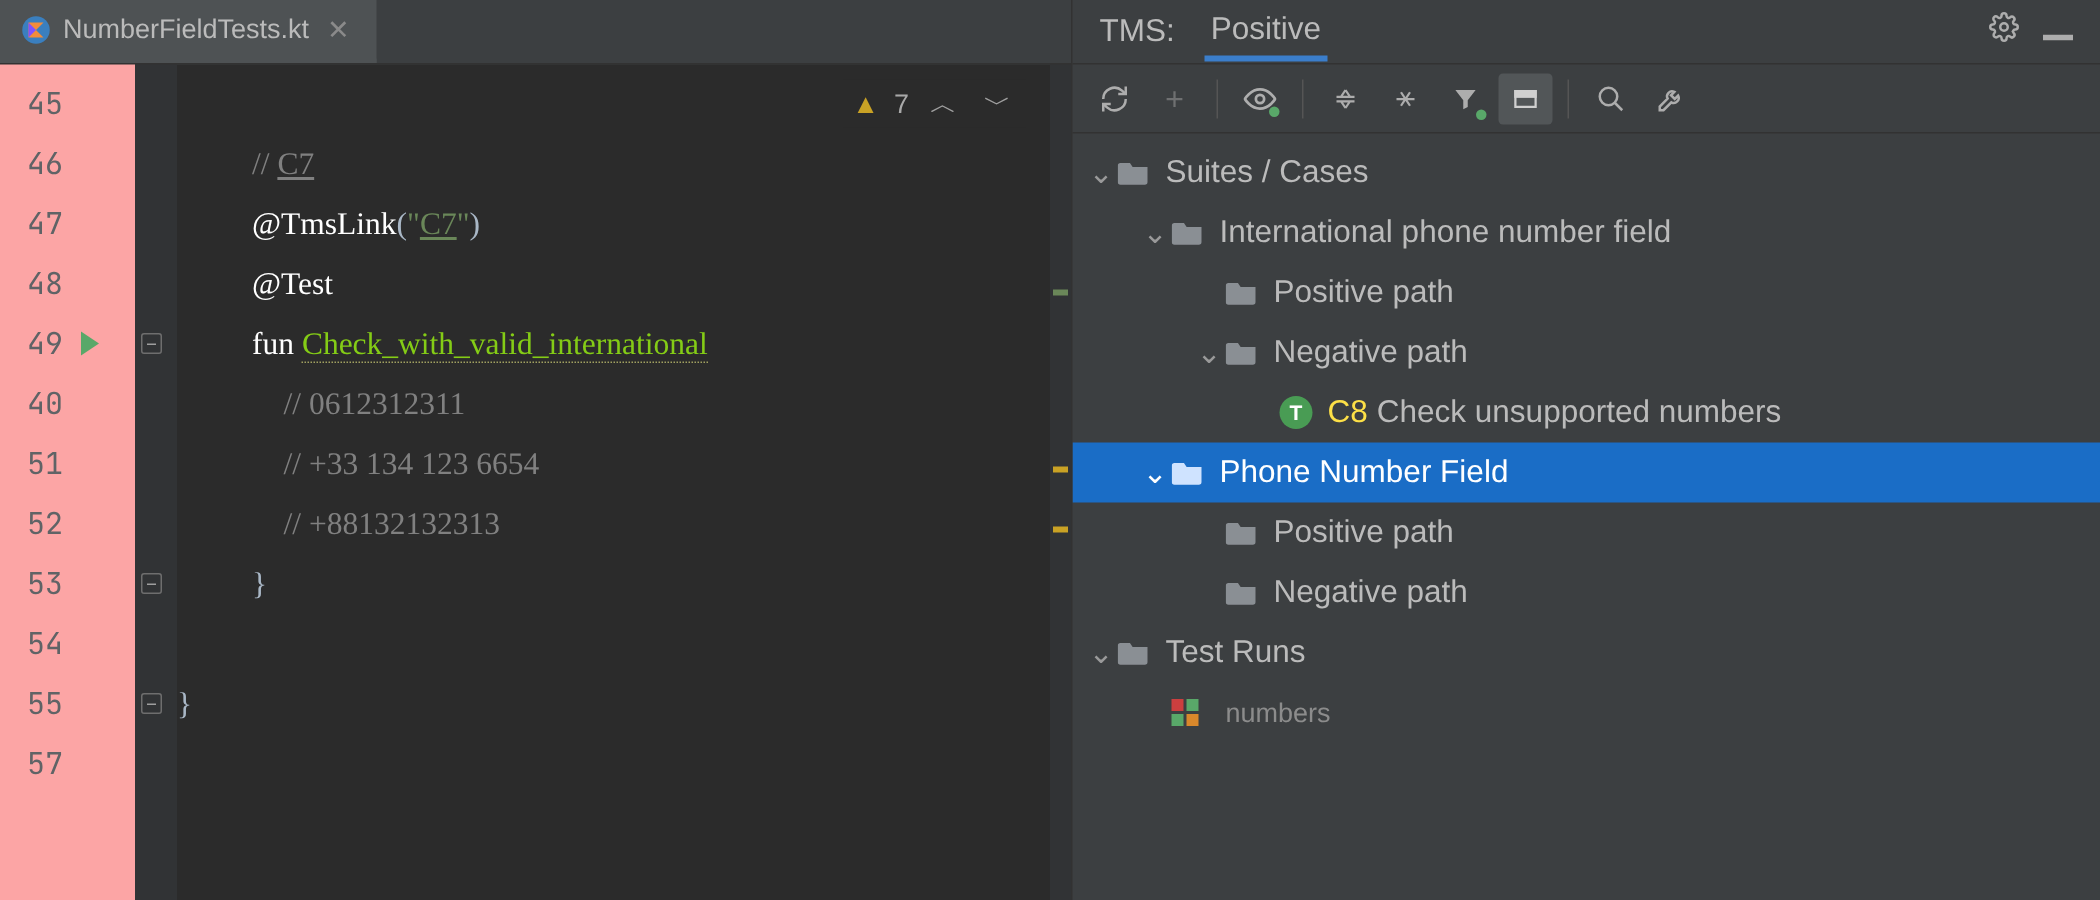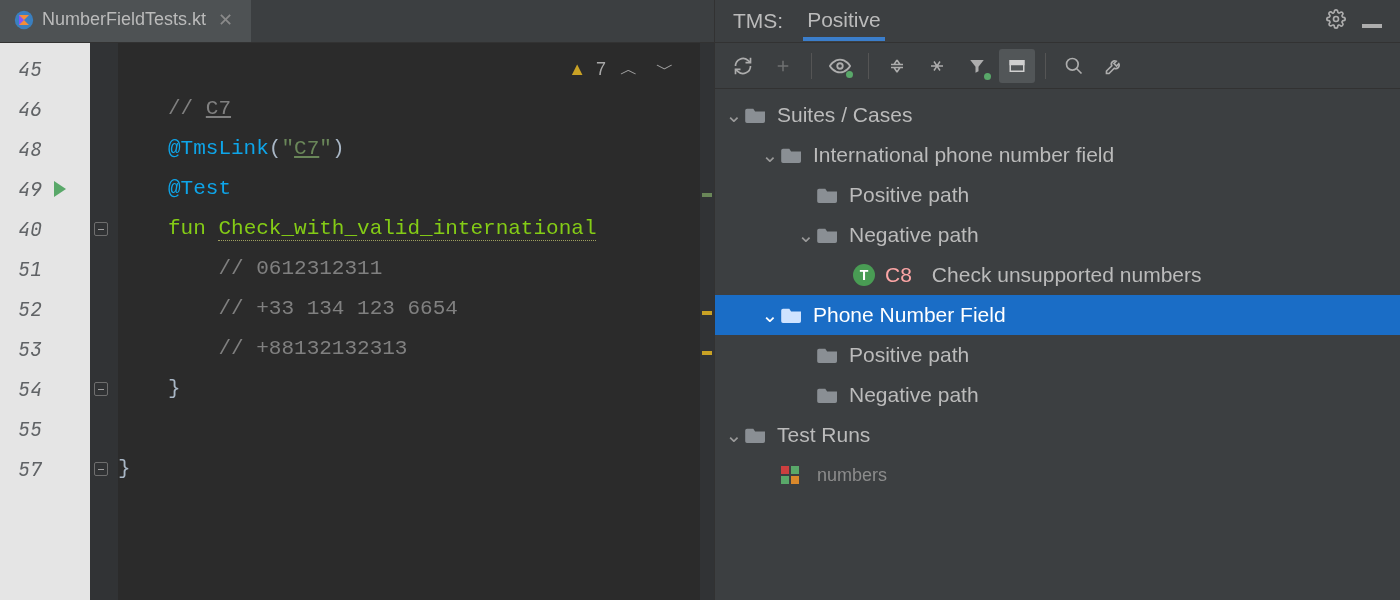--- a/index.html
+++ b/index.html
@@ -17,48 +17,47 @@
   .tab {
     height: 100%; display:flex; align-items:center; gap:8px;
     padding: 0 14px; background:#4e5254; border-bottom:3px solid #4e5254;
     color:#bbbbbb; font-size:18px;
   }
   .tab-close { color:#8a8a8a; cursor:pointer; font-size:18px; padding:2px 4px; }
   .kt-icon { width:20px; height:20px; position:relative; }
   .kt-icon svg { width:20px; height:20px; display:block; }
   .editor-body { flex:1; display:flex; position:relative; }
   .gutter {
-    width: 90px; background:#e5e5e5; padding-top:6px;
+    width: 90px; background:#fca5a5; padding-top:6px;
     font-family: "JetBrains Mono","Menlo",monospace; font-size:20px; color:#606366;
     text-align:right;
-    font-style:italic;
   }
   .gutter div { height:40px; line-height:40px; padding-right:48px; position:relative;}
   .run-marker {
     position:absolute; left:54px; top:12px; width:0;height:0;
     border-left:12px solid #59a869; border-top:8px solid transparent; border-bottom:8px solid transparent;
   }
   .fold-col { width:28px; background:#313335; padding-top:6px; }
   .fold-col div { height:40px; position:relative; }
   .fold-marker {
     position:absolute; left:4px; top:13px; width:14px; height:14px;
     border:1px solid #6e6e6e; border-radius:2px;
   }
   .fold-marker::before {
     content:""; position:absolute; left:3px; right:3px; top:6px; height:1px; background:#9e9e9e;
   }
   .code {
     flex:1; padding-top:6px; padding-left:50px;
-    font-family: Liberation Mono, monospace; font-size:21px; color:#a9b7c6;
+    font-family: Liberation Serif, serif; font-size:21px; color:#a9b7c6;
     white-space: pre;
   }
   .code .line { height:40px; line-height:40px; }
   .c-comment { color:#808080; }
-  .c-annotation { color:#0ea5e9; }
-  .c-keyword { color:#84cc16;text-align:center; }
+  .c-annotation { color:#ffffff; }
+  .c-keyword { color:#ffffff;text-align:center; }
   .c-funcname { color:#84cc16; border-bottom:1px dotted #a0a060; }
   .c-string { color:#6a8759; }
   .c-link { color:#808080; text-decoration:underline; }
   .c-linkstr { color:#6a8759; text-decoration:underline; }
   .inspect-bar {
     position:absolute; top:10px; right:30px; display:flex; align-items:center; gap:10px;
     color:#a9a9a9; font-size:18px; background:#2b2b2b; padding:2px 6px;
   }
   .warn-icon { color:#c9a225; font-size:18px; }
   .chev { cursor:pointer; padding:2px 4px; color:#a0a0a0; }
@@ -105,21 +104,21 @@
   .chevron.selected { color:#fff; }
   .folder-icon { width:22px; height:18px; margin-right:10px; }
   .folder-icon svg { width:22px; height:18px; display:block; }
   .t-badge {
     width:22px;height:22px;border-radius:11px;background:#499c54;color:#fff;
     font-size:14px;line-height:22px;text-align:center;margin-right:10px;font-weight:600;
   }
   .run-icon { width:18px;height:18px;margin-right:10px; display:grid; grid-template-columns:1fr 1fr; grid-template-rows:1fr 1fr; gap:2px;}
   .run-icon span:nth-child(1){background:#cc3f3f;} .run-icon span:nth-child(2){background:#59a869;}
   .run-icon span:nth-child(3){background:#59a869;} .run-icon span:nth-child(4){background:#d9882b;}
-  .case-id { color:#fca5a5; margin-right:20px; }
+  .case-id { color:#fde047; margin-right:6px; }
   .status-label { color:#8c8c8c; font-size:18px; margin-left:8px;} 
   .pad { display:inline-block; }
 </style>
 </head>
 <body>
 
 <div class="editor-pane">
   <div class="tab-bar">
     <div class="tab">
       <span class="kt-icon">
@@ -131,20 +130,21 @@
       </span>
       <span>NumberFieldTests.kt</span>
       <span class="tab-close">✕</span>
     </div>
   </div>
 
   <div class="editor-body">
     <div class="gutter" id="gutter">
         <div>45</div>
         <div>46</div>
+        <div>47</div>
         <div>48</div>
         <div>49<span class="run-marker"></span></div>
         <div>40</div>
         <div>51</div>
         <div>52</div>
         <div>53</div>
         <div>54</div>
         <div>55</div>
         <div>57</div>
       </div>

